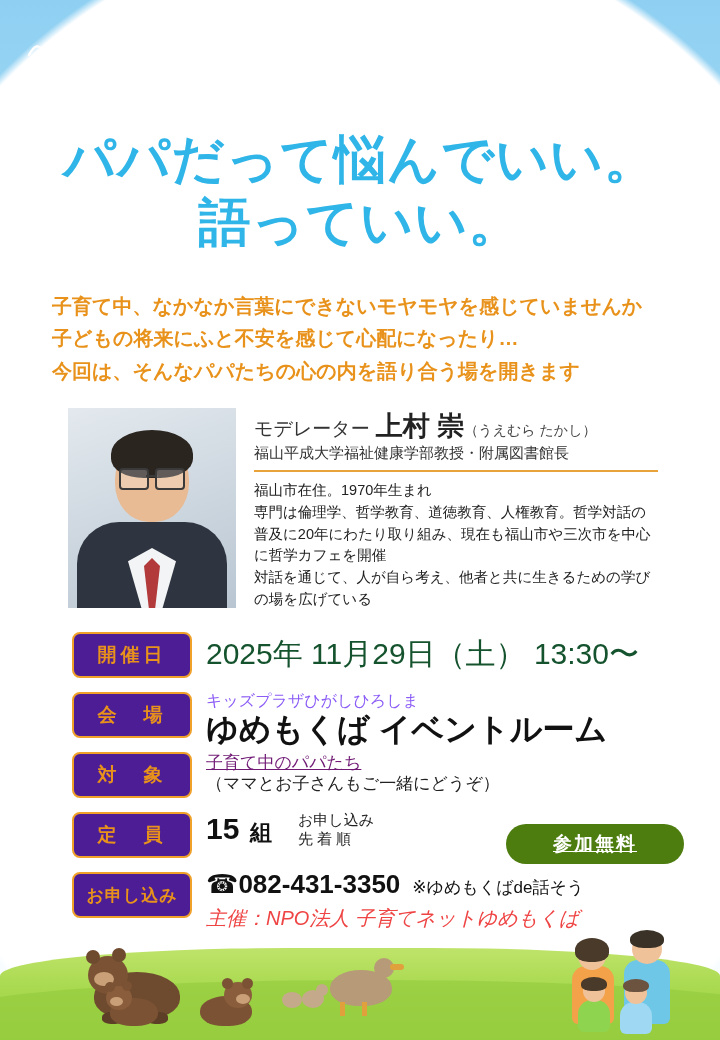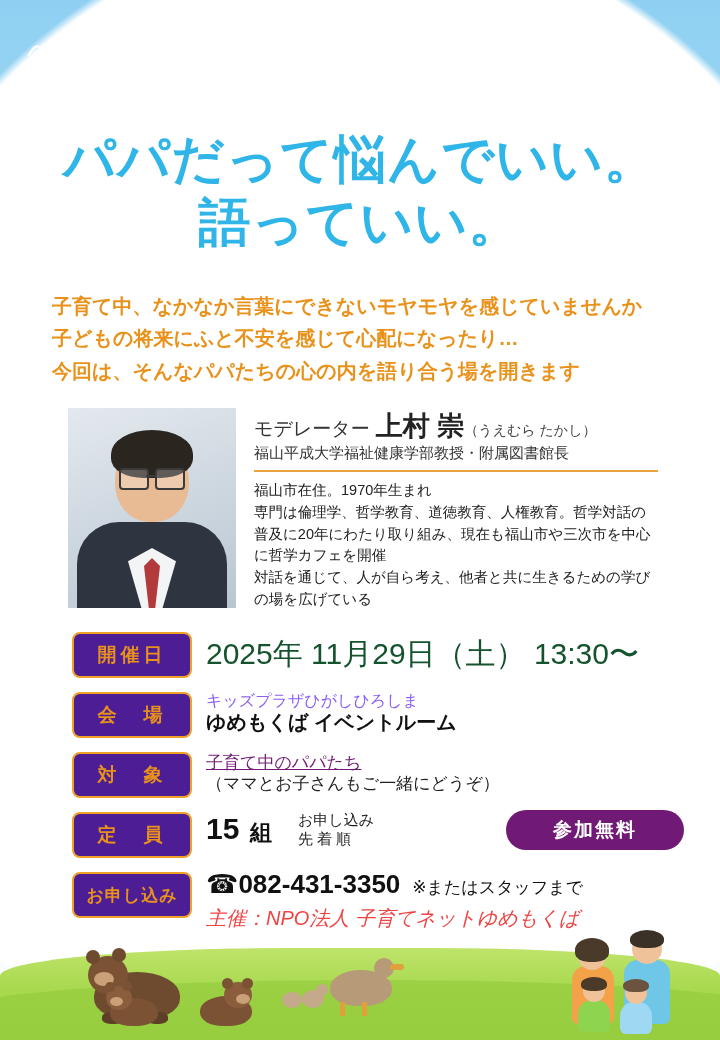--- a/index.html
+++ b/index.html
@@ -129,33 +129,33 @@
     position:absolute;left:0;top:4px;width:116px;height:42px;
     border:2px solid #f0a12a;border-radius:8px;background:#4c1d95;
     color:#e8921b;font-size:19px;font-weight:bold;
     display:flex;align-items:center;justify-content:center;letter-spacing:4px;
   }
   .tag.wide{letter-spacing:1px;font-size:17px;}
   .rowbody{position:absolute;left:134px;top:0;right:0;height:54px;}
 
   .d-date{font-size:30px;color:#14532d;letter-spacing:0;line-height:52px;white-space:nowrap;}
   .d-sub{font-size:16px;color:#8b5cf6;line-height:1.1;padding-top:4px;}
-  .d-main{font-size:20px;font-weight:bold;color:#111;line-height:1.2;}
+  .d-main{font-size:32px;font-weight:bold;color:#111;line-height:1.2;}
   .d-t1{font-size:17px;color:#701a75;line-height:1.25;padding-top:4px;text-decoration:underline;}
   .d-t2{font-size:17px;color:#222;line-height:1.25;}
 
   .cap{position:relative;height:54px;}
   .cap .num{position:absolute;left:0;top:4px;font-size:30px;font-weight:bold;color:#111;}
   .cap .unit{position:absolute;left:44px;top:10px;font-size:22px;font-weight:bold;color:#111;}
   .cap .apply{position:absolute;left:92px;top:2px;font-size:15px;color:#222;line-height:1.3;}
   .cap .order{position:absolute;left:92px;top:22px;font-size:15px;color:#222;letter-spacing:4px;}
   .freebadge{
-    position:absolute;left:300px;top:2px;width:178px;height:40px;border-radius:20px;
-    background:#701a75;color:#ffffff;font-size:19px;font-weight:bold;
-    display:flex;align-items:center;justify-content:center;letter-spacing:2px;
+    position:absolute;left:300px;top:16px;width:178px;height:40px;border-radius:20px;
+    background:#4d7c0f;color:#ffffff;font-size:19px;font-weight:bold;
+    display:flex;align-items:center;justify-content:center;letter-spacing:2px;text-decoration:underline;
   }
 
   .tel{font-size:26px;font-weight:bold;color:#111;line-height:1.1;padding-top:2px;white-space:nowrap;}
   .tel .note{font-size:17px;font-weight:normal;margin-left:12px;}
   .host{font-size:20px;color:#ef4444;padding-top:6px;font-style:italic;}
 
   
   .bears{position:absolute;left:88px;bottom:18px;width:230px;height:78px;}
   .bear{position:absolute;}
   .b-body{position:absolute;border-radius:50% 50% 44% 44%;}
@@ -283,21 +283,21 @@
           <span class="order">先着順</span>
           <span class="freebadge">参加無料</span>
         </div>
       </div>
     </div>
 
     <div class="row">
       <div class="tag wide">お申し込み</div>
       <div class="rowbody">
         <div class="tel">
-          <span>☎082-431-3350</span><span class="note">※またはスタッフまで</span>
+          <span>☎082-431-3350</span><span class="note">※ゆめもくばde話そう</span>
         </div>
         <div class="host">主催：NPO法人 子育てネットゆめもくば</div>
       </div>
     </div>
 
   </div>
 
   <div class="grass"></div>
   <div class="grass2"></div>
 

